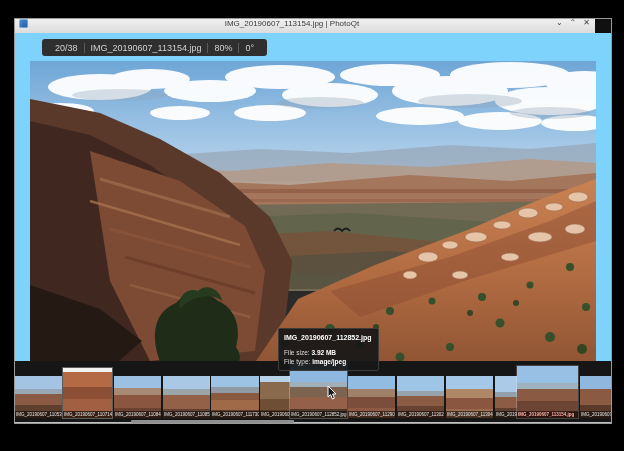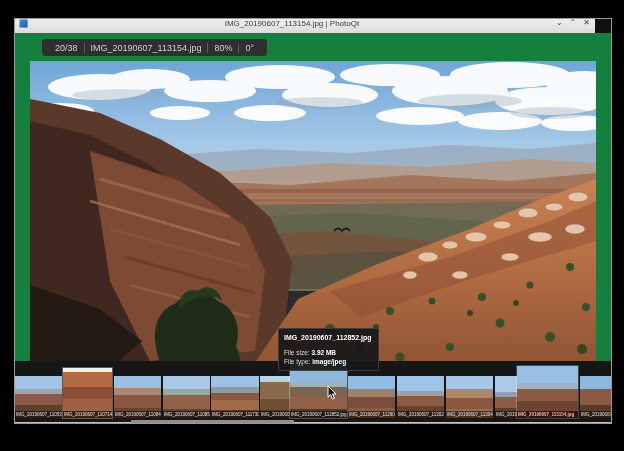--- a/index.html
+++ b/index.html
@@ -13,21 +13,21 @@
             background:linear-gradient(#efefef,#dcdcdc);display:flex;
             font-size:8px;color:#3a3a3a;}
   .app-icon{width:9px;height:9px;margin-left:4px;border-radius:2px;
             background:linear-gradient(135deg,#4a90d9,#1d5a9e);
             box-shadow:inset 0 0 0 1px rgba(255,255,255,.35);flex:0 0 auto;}
   .title-text{flex:1;text-align:center;white-space:nowrap;overflow:hidden;}
   .win-controls{display:flex;gap:7px;margin-right:5px;color:#444;font-size:8px;line-height:8px;}
   .win-controls span{cursor:default;}
 
   
-  .content{position:absolute;left:0;top:14px;right:0;bottom:0;background:#15803d;overflow:hidden;}
+  .content{position:absolute;left:0;top:14px;right:0;bottom:0;background:#7dd3fc;overflow:hidden;}
 
   
   .chip{position:absolute;left:27px;top:6px;height:17px;background:#2f2f2f;border-radius:3px;
         display:flex;align-items:center;color:#d2d2d2;font-size:9px;padding:0 7px;white-space:nowrap;}
   .chip .seg{padding:0 6px;}
   .chip .seg + .seg{border-left:1px solid #5a5a5a;}
 
   
   .photo{position:absolute;left:15px;top:28px;width:566px;height:306px;background:#2a2a2a;}
   .photo svg{display:block;width:100%;height:100%;}

